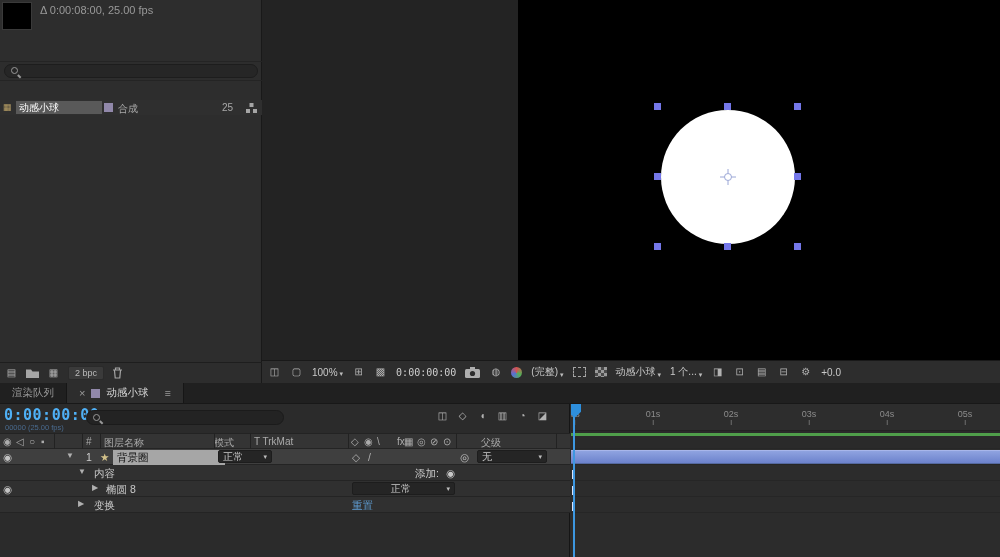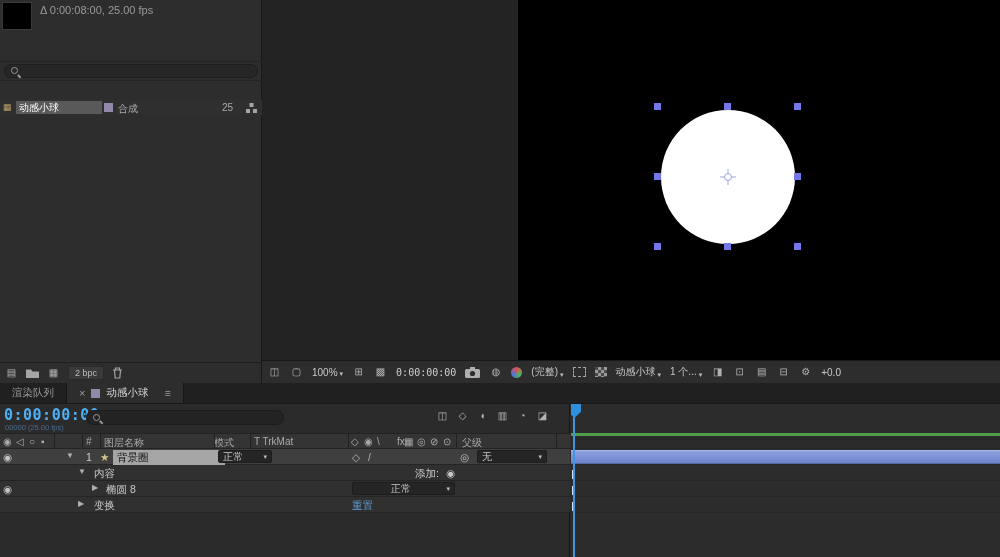--- a/index.html
+++ b/index.html
@@ -214,21 +214,21 @@
         <span style="left:214px">模式</span>
         <span style="left:254px">T TrkMat</span>
         <span style="left:351px">◇</span>
         <span style="left:364px">◉</span>
         <span style="left:377px">\</span>
         <span style="left:397px;">fx</span>
         <span style="left:404px">▦</span>
         <span style="left:417px">◎</span>
         <span style="left:430px">⊘</span>
         <span style="left:443px">⊙</span>
-        <span style="left:462px">父级</span>
+        <span style="left:481px">父级</span>
       </div>
 
       <i class="abs vsep" style="left:54px"></i>
       <i class="abs vsep" style="left:82px"></i>
       <i class="abs vsep" style="left:100px"></i>
       <i class="abs vsep" style="left:214px"></i>
       <i class="abs vsep" style="left:250px"></i>
       <i class="abs vsep" style="left:348px"></i>
       <i class="abs vsep" style="left:456px"></i>
       <i class="abs vsep" style="left:556px"></i>
@@ -270,20 +270,46 @@
       </div>
 
       <div class="abs trow r4">
         <span style="left:78px;font-size:8px;color:#b0b0b0">▶</span>
         <span style="left:94px;color:#c9c9c9">变换</span>
         <span class="link" style="left:352px">重置</span>
       </div>
     </div>
 
     <div class="abs tright">
+      <div class="abs ruler">
+        <span class="tick" style="left:4px">
+            <span>0s</span>
+            <i></i>
+          </span>
+        <span class="tick" style="left:82px">
+            <span>01s</span>
+            <i></i>
+          </span>
+        <span class="tick" style="left:160px">
+            <span>02s</span>
+            <i></i>
+          </span>
+        <span class="tick" style="left:238px">
+            <span>03s</span>
+            <i></i>
+          </span>
+        <span class="tick" style="left:316px">
+            <span>04s</span>
+            <i></i>
+          </span>
+        <span class="tick" style="left:394px">
+            <span>05s</span>
+            <i></i>
+          </span>
+      </div>
       <div class="abs hdrband"></div>
       <div class="abs greenbar"></div>
       <div class="abs lbar"></div>
       <i class="abs rowline" style="top:60px"></i>
       <i class="abs rowline" style="top:76px"></i>
       <i class="abs rowline" style="top:92px"></i>
       <i class="abs rowline" style="top:108px"></i>
       <i class="abs iomark" style="top:66px"></i>
       <i class="abs iomark" style="top:82px"></i>
       <i class="abs iomark" style="top:98px"></i>

